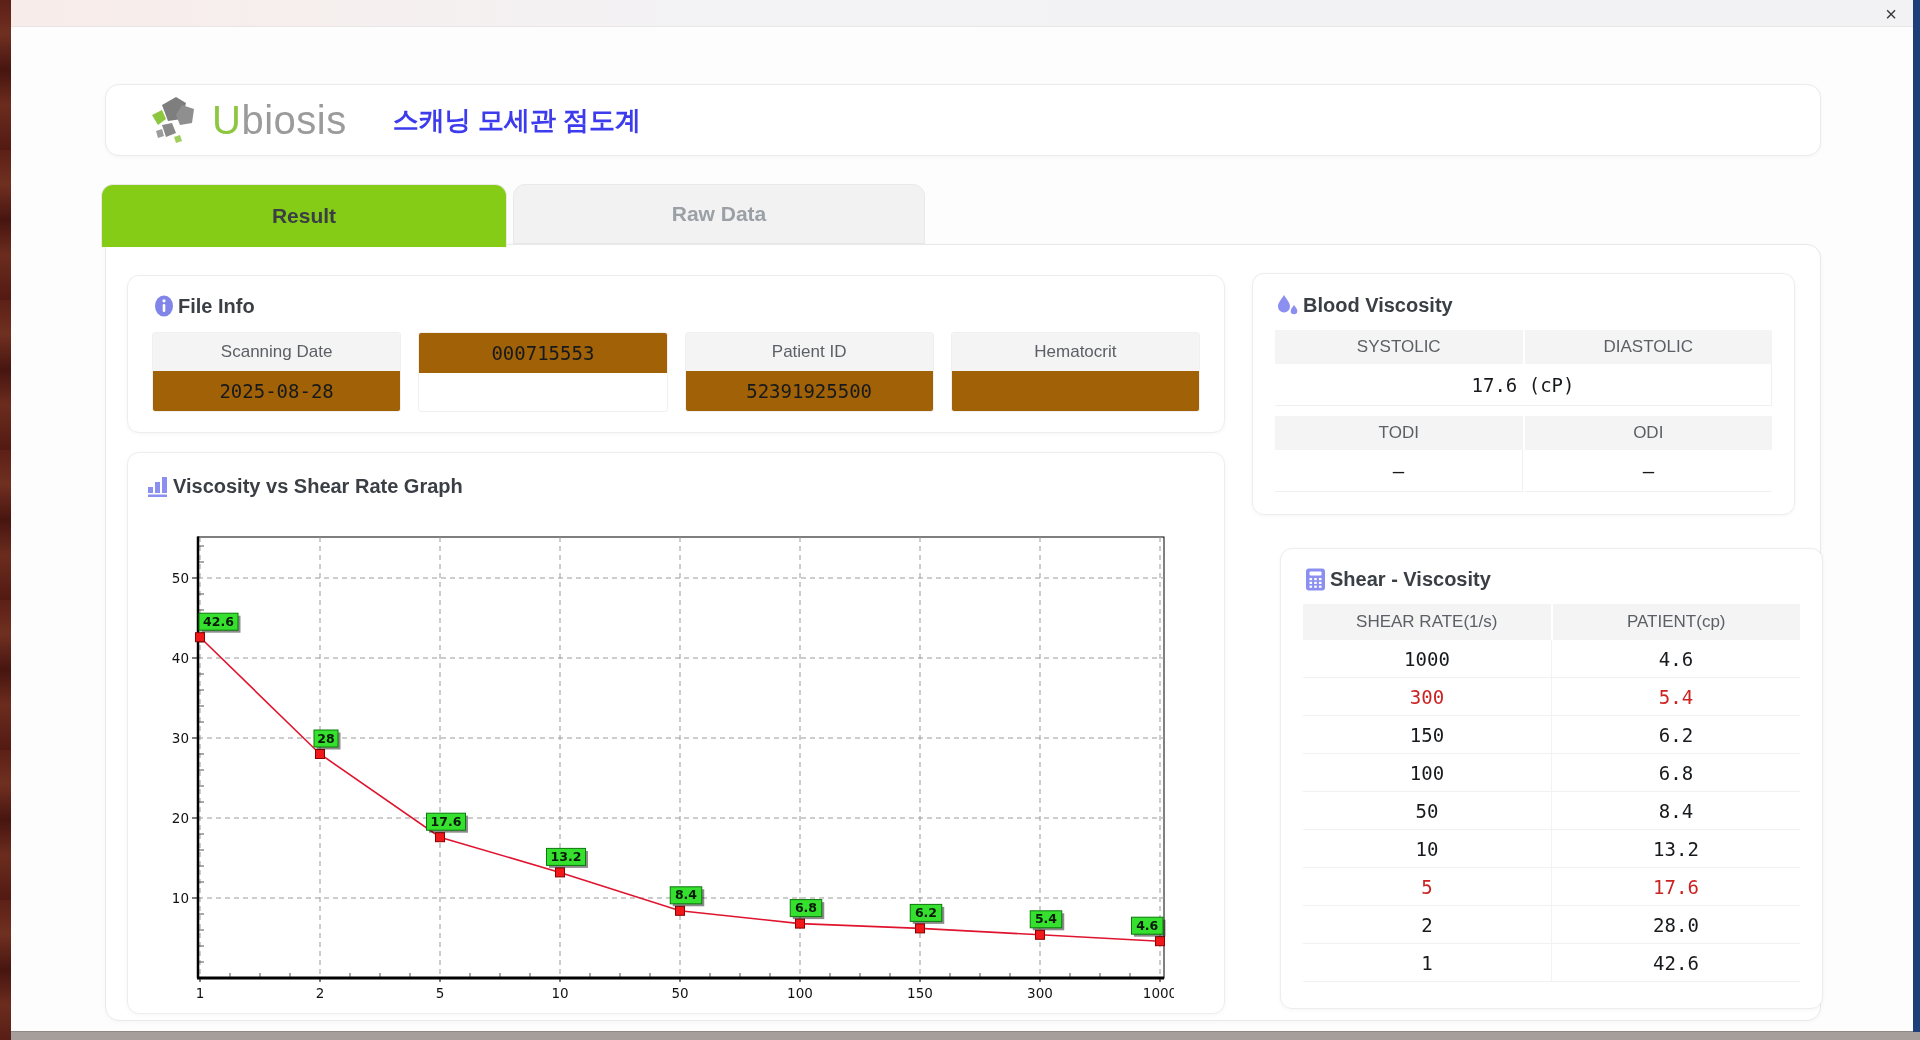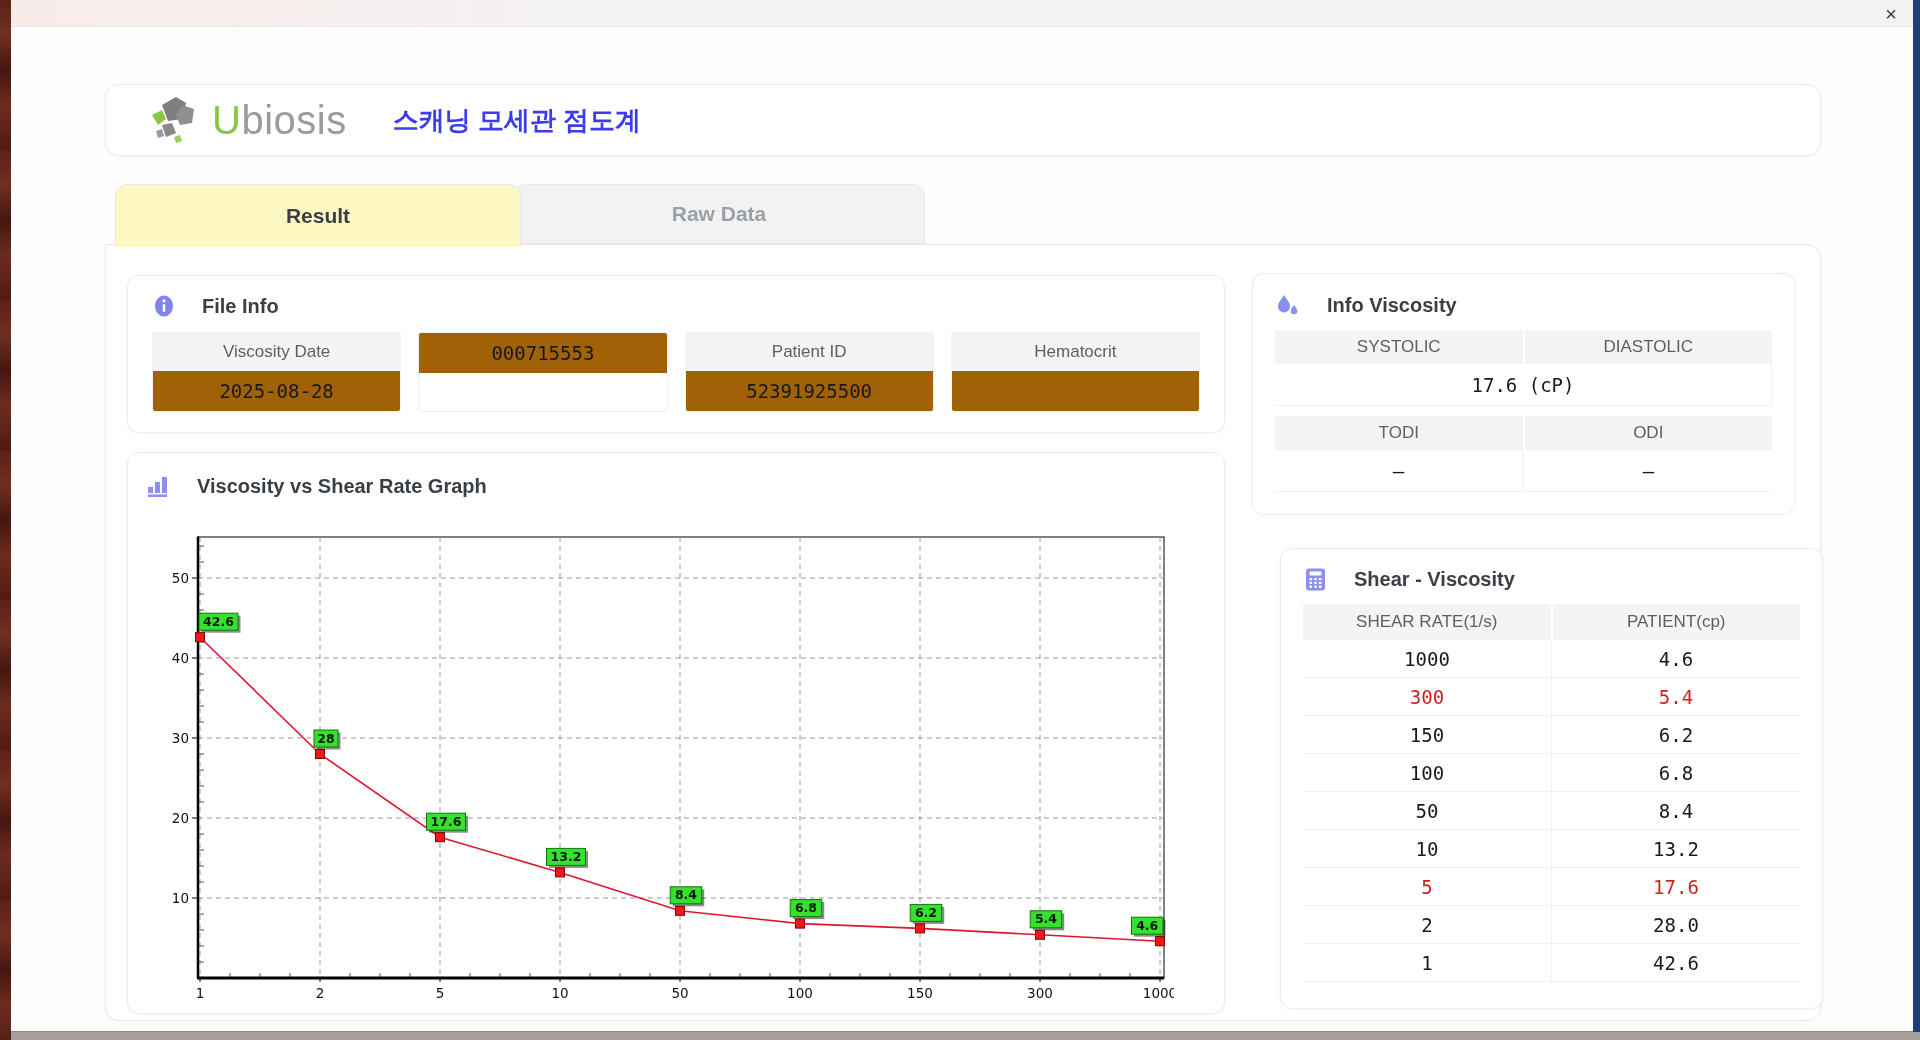--- a/index.html
+++ b/index.html
@@ -27,31 +27,31 @@
     box-shadow:0 1px 4px rgba(0,0,0,0.04); display:flex; align-items:center; }
   .logo { display:flex; align-items:center; margin-left:42px; }
   .logo-text { font-size:40px; letter-spacing:0.5px; margin-left:6px; font-weight:500; }
   .logo-u { color:#8dc63f; }
   .logo-rest { color:#9b9b9b; }
   .app-title { margin-left:46px; font-size:26px; font-weight:bold; color:#3c3cee; }
 
   
   .tab { position:absolute; top:157px; height:60px; display:flex; align-items:center; justify-content:center;
     font-size:21px; font-weight:bold; border:1px solid #e9e9e9; border-radius:12px 12px 0 0; cursor:pointer; }
-  .tab-result { left:104px; width:406px; height:63px; background:#fef9c3; border-bottom:none; color:#3b3f45; z-index:3; }
+  .tab-result { left:90px; width:406px; height:63px; background:#84cc16; border-bottom:none; color:#3b3f45; z-index:3; }
   .tab-rawdata { left:502px; width:412px; background:#f2f2f2; color:#9aa0a6; z-index:1; }
 
   
   .main-card { position:absolute; left:94px; top:217px; width:1716px; height:777px;
     background:#fff; border:1px solid #e9e9e9; border-radius:0 14px 14px 14px;
     box-shadow:0 1px 4px rgba(0,0,0,0.03); z-index:2; }
 
   .panel { position:absolute; background:#fff; border:1px solid #ededed; border-radius:12px;
     box-shadow:0 1px 4px rgba(0,0,0,0.04); }
-  .panel-title { display:flex; align-items:center; gap:26px; font-size:20px; font-weight:bold; color:#3a3f45; }
+  .panel-title { display:flex; align-items:center; gap:2px; font-size:20px; font-weight:bold; color:#3a3f45; }
   .panel-title svg { flex:0 0 auto; }
 
   
   .fileinfo-panel { left:21px; top:30px; width:1098px; height:158px; padding:18px 24px; }
   .fileinfo-cols { display:flex; gap:17px; margin-top:14px; }
   .fi-col { width:250px; border:1px solid #f0f0f0; border-radius:3px; overflow:hidden; }
   .fi-label { height:38px; background:#f4f4f4; color:#5c6066; font-size:17px;
     display:flex; align-items:center; justify-content:center; }
   .fi-value { height:40px; background:#a16207; color:#17191c; font-size:19px;
     font-family:"DejaVu Sans Mono", monospace; display:flex; align-items:center; justify-content:center; }
@@ -119,21 +119,21 @@
       <div class="panel-title">
         <svg width="24" height="24" viewBox="0 0 24 24">
           <ellipse cx="12" cy="12" rx="9" ry="10.5" fill="#8185ea"></ellipse>
           <rect x="10.7" y="10" width="2.6" height="8" rx="1.3" fill="#fff"></rect>
           <circle cx="12" cy="6.8" r="1.6" fill="#fff"></circle>
         </svg>
         <span>File Info</span>
       </div>
       <div class="fileinfo-cols">
         <div class="fi-col">
-          <div class="fi-label">Viscosity Date</div>
+          <div class="fi-label">Scanning Date</div>
           <div class="fi-value">2025-08-28</div>
         </div>
         <div class="fi-col">
           <div class="fi-value">000715553</div>
         </div>
         <div class="fi-col">
           <div class="fi-label">Patient ID</div>
           <div class="fi-value">52391925500</div>
         </div>
         <div class="fi-col">
@@ -286,21 +286,21 @@
           </svg>
       </div>
     </div>
 
     <div class="panel blood-panel">
       <div class="panel-title">
         <svg width="26" height="26" viewBox="0 0 26 26">
           <path d="M9 3 C12 8 15 10.5 15 14.5 A6 6 0 0 1 3 14.5 C3 10.5 6 8 9 3 Z" fill="#8b8ff0"></path>
           <path d="M19 13 C20.8 15.6 22.3 17 22.3 19 A3.3 3.3 0 0 1 15.7 19 C15.7 17 17.2 15.6 19 13 Z" fill="#8b8ff0"></path>
         </svg>
-        <span>Info Viscosity</span>
+        <span>Blood Viscosity</span>
       </div>
       <div class="bv-grid">
         <div class="bv-row">
           <div class="bv-head">SYSTOLIC</div>
           <div class="bv-head">DIASTOLIC</div>
         </div>
         <div class="bv-row">
           <div class="bv-val">17.6 (cP)</div>
         </div>
         <div class="bv-gap"></div>

